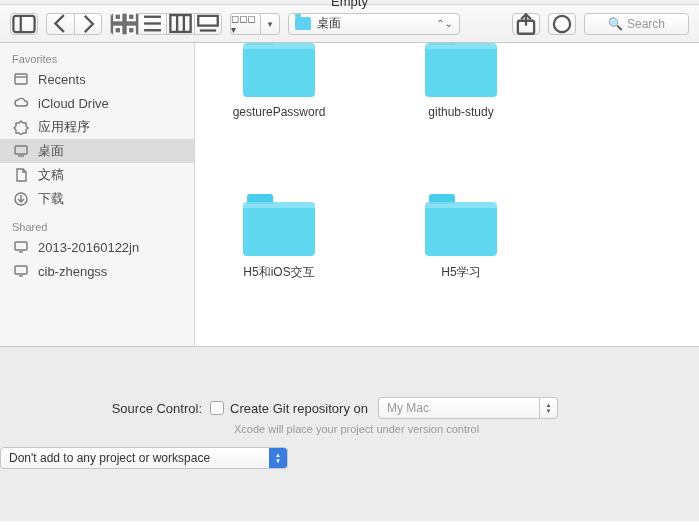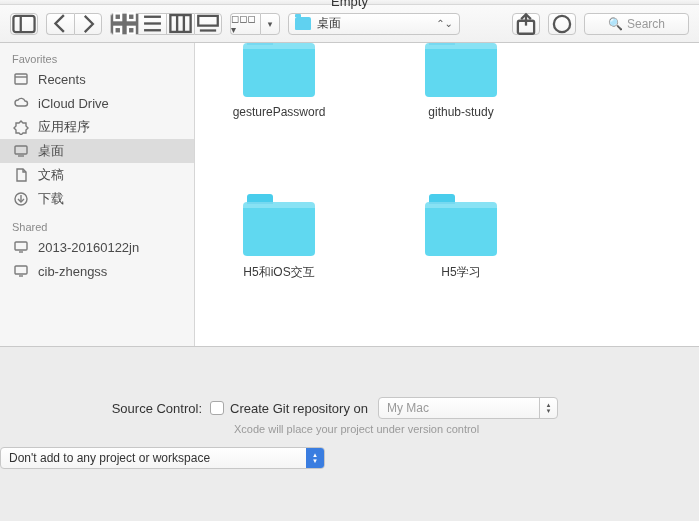--- a/index.html
+++ b/index.html
@@ -264,18 +264,18 @@
     <div class="label">Source Control:</div>
     <div class="chk"></div>
     <div class="inline">Create Git repository on</div>
     <div class="sel-box" style="width:180px;">
       <span>My Mac</span>
       <span class="knob">▴<br>▾</span>
     </div>
   </div>
   <div class="hint">Xcode will place your project under version control</div>
   <div class="row">
-    <div class="sel-box dark blue" style="width:325px;margin-left:0;">
+    <div class="sel-box dark blue" style="width:288px;margin-left:0;">
       <span>Don't add to any project or workspace</span>
       <span class="knob">▴<br>▾</span>
     </div>
   </div>
 </div>
 
 </body></html>

